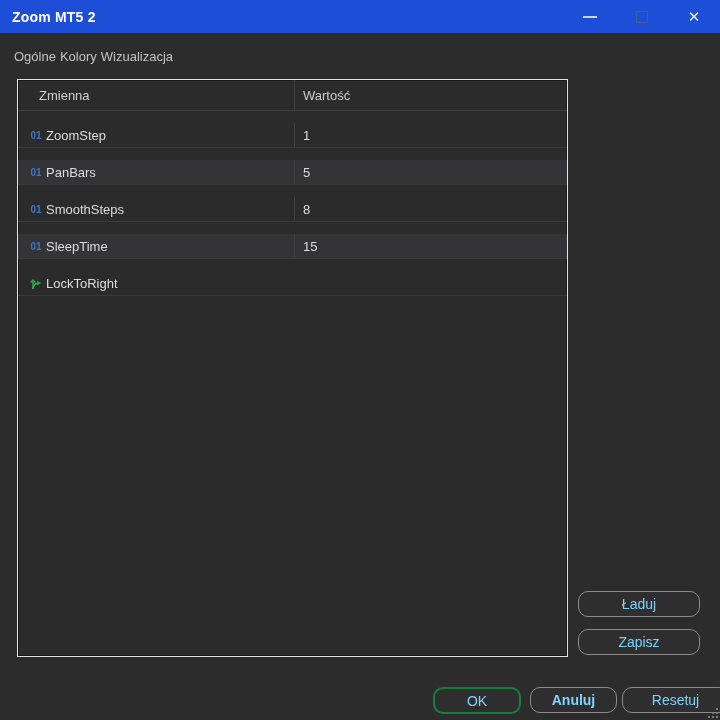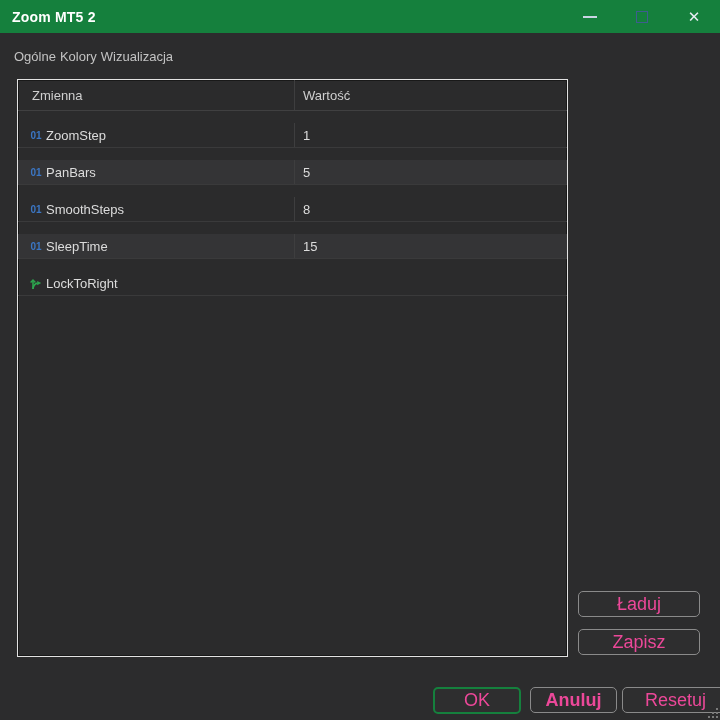--- a/index.html
+++ b/index.html
@@ -9,21 +9,21 @@
     background:#2c2c2d;
     color:#dcdcdc;
     position:relative;
     overflow:hidden;
     font-size:13px;
   }
 
   
   .titlebar {
     position:absolute; left:0; top:0; width:720px; height:33px;
-    background:#15803d;
+    background:#1d4ed8;
     display:flex; align-items:center;
   }
   .titlebar .title {
     padding-left:12px; color:#ffffff; font-size:14px; font-weight:bold;
     letter-spacing:.2px;
   }
   .win-controls { margin-left:auto; display:flex; height:100%; }
   .win-btn {
     width:52px; height:100%; display:flex; align-items:center; justify-content:center;
     cursor:default;
@@ -56,39 +56,39 @@
   .grid-row {
     display:grid; grid-template-columns:276px 1fr;
     align-items:center;
     border-bottom:1px solid #3a3a3b;
   }
   .grid-row.header { height:31px; border-bottom-color:#404041; }
   .grid-row.param { height:25px;margin-top:12px; }
   .grid-row.alt { background:#343436; }
   .cell-name { display:flex; align-items:center; height:100%; padding-left:8px; overflow:hidden; }
   .cell-value { display:flex; align-items:center; height:100%; padding-left:8px; border-left:1px solid #3e3e3f; overflow:hidden; }
-  .grid-row.header .cell-name { padding-left:14px; color:#cfcfcf; }
+  .grid-row.header .cell-name { padding-left:21px; color:#cfcfcf; }
   .grid-row.header .cell-value { color:#cfcfcf; }
   .param-icon {
     width:20px; flex:0 0 20px; display:flex; align-items:center; justify-content:center;
   }
   .int-glyph {
     color:#3b76c4; font-size:10px; font-weight:bold; letter-spacing:0px;
     font-family:"Liberation Sans", sans-serif;
   }
   .param-label { color:#dcdcdc; }
   .value-text { color:#dcdcdc; }
 
   
   .btn {
     position:absolute;
     background:#2e2e2f;
     border:1px solid #8a8a8a;
-    border-radius:5px;
-    color:#ec4899; font-size:18px; font-family:"Liberation Sans", sans-serif;
+    border-radius:10px;
+    color:#7dd3fc; font-size:14px; font-family:"Liberation Sans", sans-serif;
     display:flex; align-items:center; justify-content:center;
     cursor:default;
   }
   .btn-load  { left:578px; top:591px; width:122px; height:26px; }
   .btn-save  { left:578px; top:629px; width:122px; height:26px; }
   .btn-ok    { left:433px; top:687px; width:88px;  height:27px; border:2px solid #15803d; }
   .btn-cancel{ left:530px; top:687px; width:87px;  height:26px;font-weight:bold; }
   .btn-reset { left:622px; top:687px; width:107px;  height:26px; }
 
   

